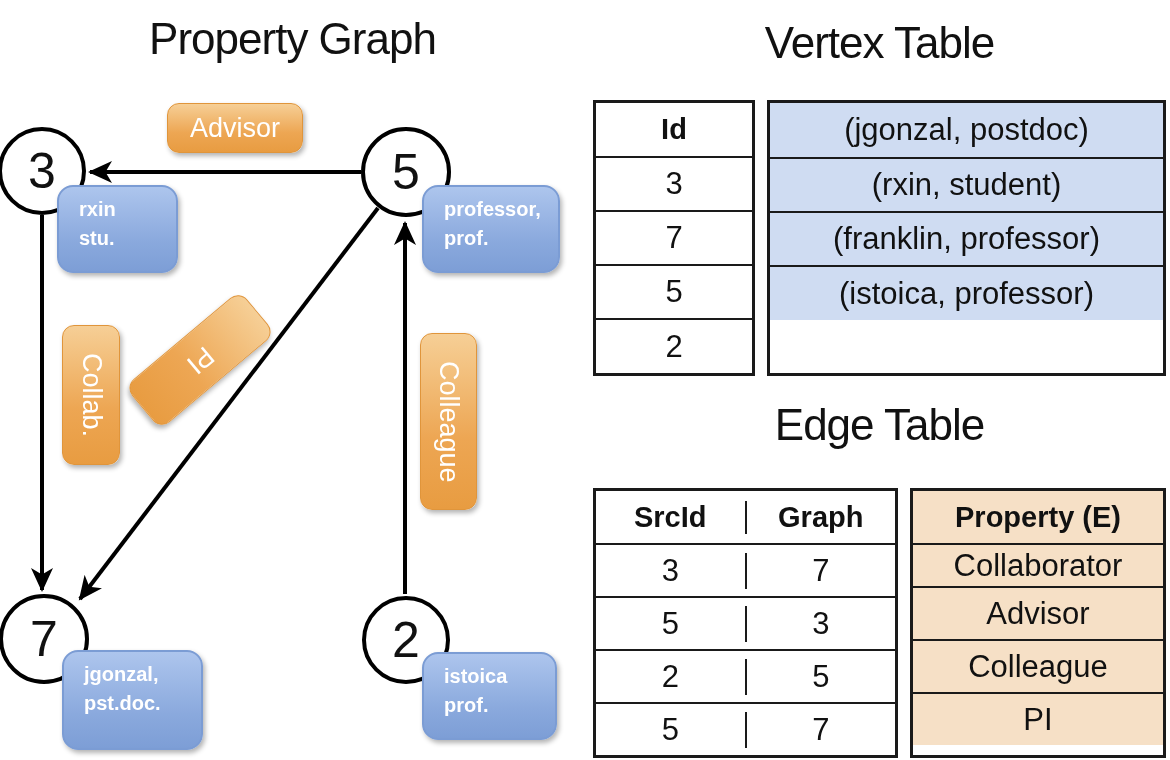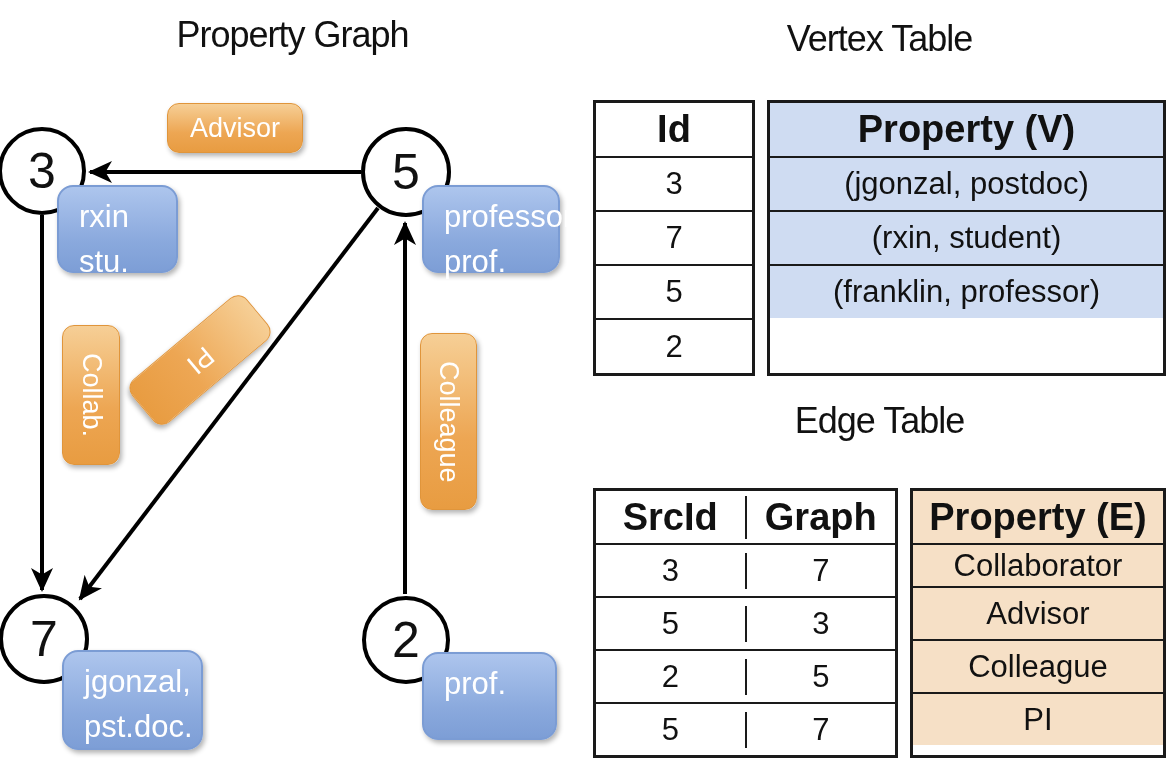--- a/index.html
+++ b/index.html
@@ -1,52 +1,52 @@
 <!DOCTYPE html>
 <html><head>
 <meta charset="utf-8">
 <style>
   html,body{margin:0;padding:0;background:#ffffff;}
   #canvas{
     position:relative;width:1170px;height:760px;background:#ffffff;overflow:hidden;
     font-family:"Liberation Sans", sans-serif;color:#111;
   }
   .title{
-    position:absolute;font-weight:300;font-size:36px;letter-spacing:-1px;
+    position:absolute;font-weight:300;font-size:44px;letter-spacing:-1px;
     color:#111;text-align:center;white-space:nowrap;
   }
   
   #edge-svg{position:absolute;left:0;top:0;width:585px;height:760px;}
   .node{
     position:absolute;border:4px solid #000;border-radius:50%;background:#fff;
     display:flex;align-items:center;justify-content:center;
     font-size:50px;font-weight:300;color:#111;box-sizing:border-box;
   }
   .vprop{
     position:absolute;border-radius:16px;color:#fff;
     background:linear-gradient(180deg,#adc5ed 0%,#8aa9dd 65%,#7d9ed6 100%);
     border:2px solid #7b9cd4;box-shadow:2px 3px 5px rgba(0,0,0,0.30);
-    font-size:31px;font-weight:400;line-height:1.45;
+    font-size:20px;font-weight:700;line-height:1.45;
     padding:8px 0 0 20px;box-sizing:border-box;
   }
   .eprop{
     position:absolute;border-radius:12px;color:#fff;
     background:linear-gradient(180deg,#f6cf96 0%,#eda653 60%,#e89c41 100%);
     border:1px solid #e0953b;box-shadow:2px 3px 5px rgba(0,0,0,0.30);
     display:flex;align-items:center;justify-content:center;
     font-size:27px;font-weight:300;box-sizing:border-box;
   }
   .eprop.vert{writing-mode:vertical-rl;text-orientation:mixed;}
   
   .tblock{position:absolute;border:3px solid #1a1a1a;box-sizing:border-box;background:#fff;}
   .trow{display:flex;align-items:center;justify-content:center;
         border-top:2px solid #1a1a1a;box-sizing:border-box;
         font-size:31px;font-weight:300;color:#111;white-space:nowrap;}
   .trow:first-child{border-top:none;}
-  .trow.hdr{font-weight:700;font-size:38px;}
+  .trow.hdr{font-weight:700;font-size:29px;}
   .twocol{display:flex;}
   .twocol .c{flex:1;display:flex;align-items:center;justify-content:center;box-sizing:border-box;}
   .twocol .c + .c{border-left:2px solid #1a1a1a;}
   .fillV{background:#cfdcf2;}
   .fillE{background:#f6e0c6;}
 </style>
 </head>
 <body>
 
 <div id="canvas">
@@ -84,43 +84,44 @@
   </div>
   <div class="vprop" style="left:422px;top:185px;width:138px;height:88px;">
     <div>professor,</div>
     <div>prof.</div>
   </div>
   <div class="vprop" style="left:62px;top:650px;width:141px;height:100px;">
     <div>jgonzal,</div>
     <div>pst.doc.</div>
   </div>
   <div class="vprop" style="left:422px;top:652px;width:135px;height:88px;">
+    <div>istoica</div>
     <div>prof.</div>
   </div>
 
   <div class="eprop" style="left:167px;top:103px;width:136px;height:50px;">Advisor</div>
   <div class="eprop vert" style="left:62px;top:325px;width:58px;height:140px;">Collab.</div>
   <div class="eprop vert" style="left:172px;top:285px;width:56px;height:150px;transform:rotate(50deg);">PI</div>
   <div class="eprop vert" style="left:420px;top:333px;width:57px;height:177px;">Colleague</div>
 
   <div class="title" style="left:593px;top:18px;width:573px;">Vertex Table</div>
 
   <div class="tblock" style="left:593px;top:100px;width:162px;height:276px;">
     <div class="trow hdr" style="height:53px;">Id</div>
     <div class="trow" style="height:54px;">3</div>
     <div class="trow" style="height:54px;">7</div>
     <div class="trow" style="height:54px;">5</div>
     <div class="trow" style="height:55px;">2</div>
   </div>
 
   <div class="tblock" style="left:767px;top:100px;width:399px;height:276px;">
-    <div class="trow hdr fillV" style="height:53px;">Property (V)</div>
     <div class="trow fillV" style="height:54px;">(jgonzal, postdoc)</div>
     <div class="trow fillV" style="height:54px;">(rxin, student)</div>
     <div class="trow fillV" style="height:54px;">(franklin, professor)</div>
+    <div class="trow fillV" style="height:55px;">(istoica, professor)</div>
   </div>
 
   <div class="title" style="left:593px;top:400px;width:573px;">Edge Table</div>
 
   <div class="tblock" style="left:593px;top:488px;width:305px;height:270px;">
     <div class="trow hdr twocol" style="height:52px;">
       <div class="c">SrcId</div>
       <div class="c">Graph</div>
     </div>
     <div class="trow twocol" style="height:53px;">

